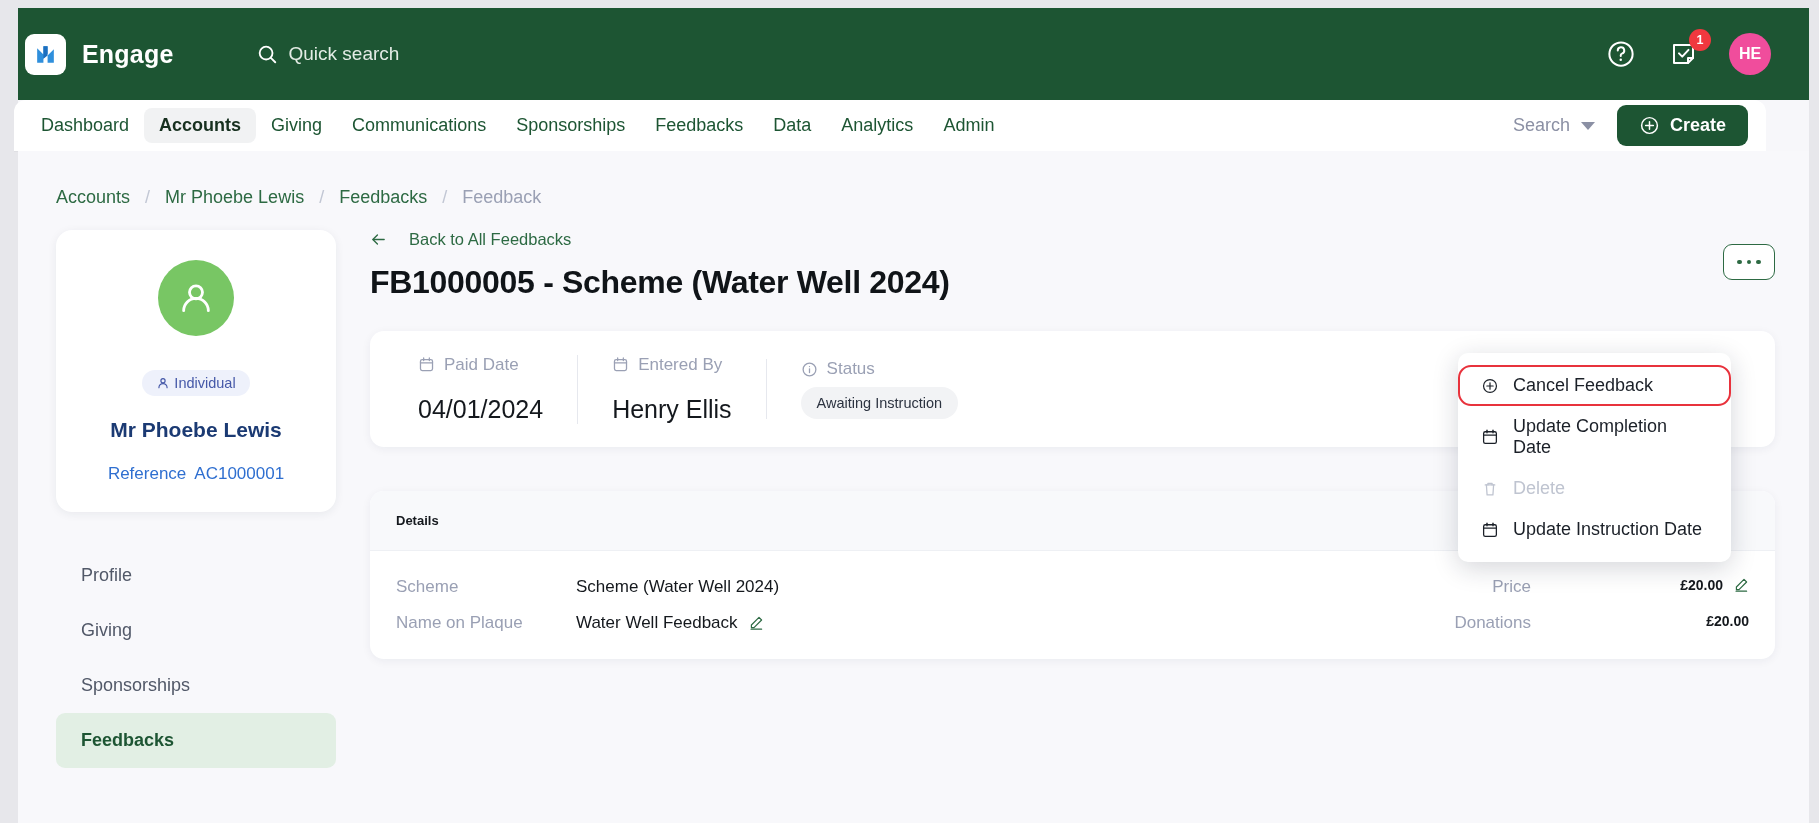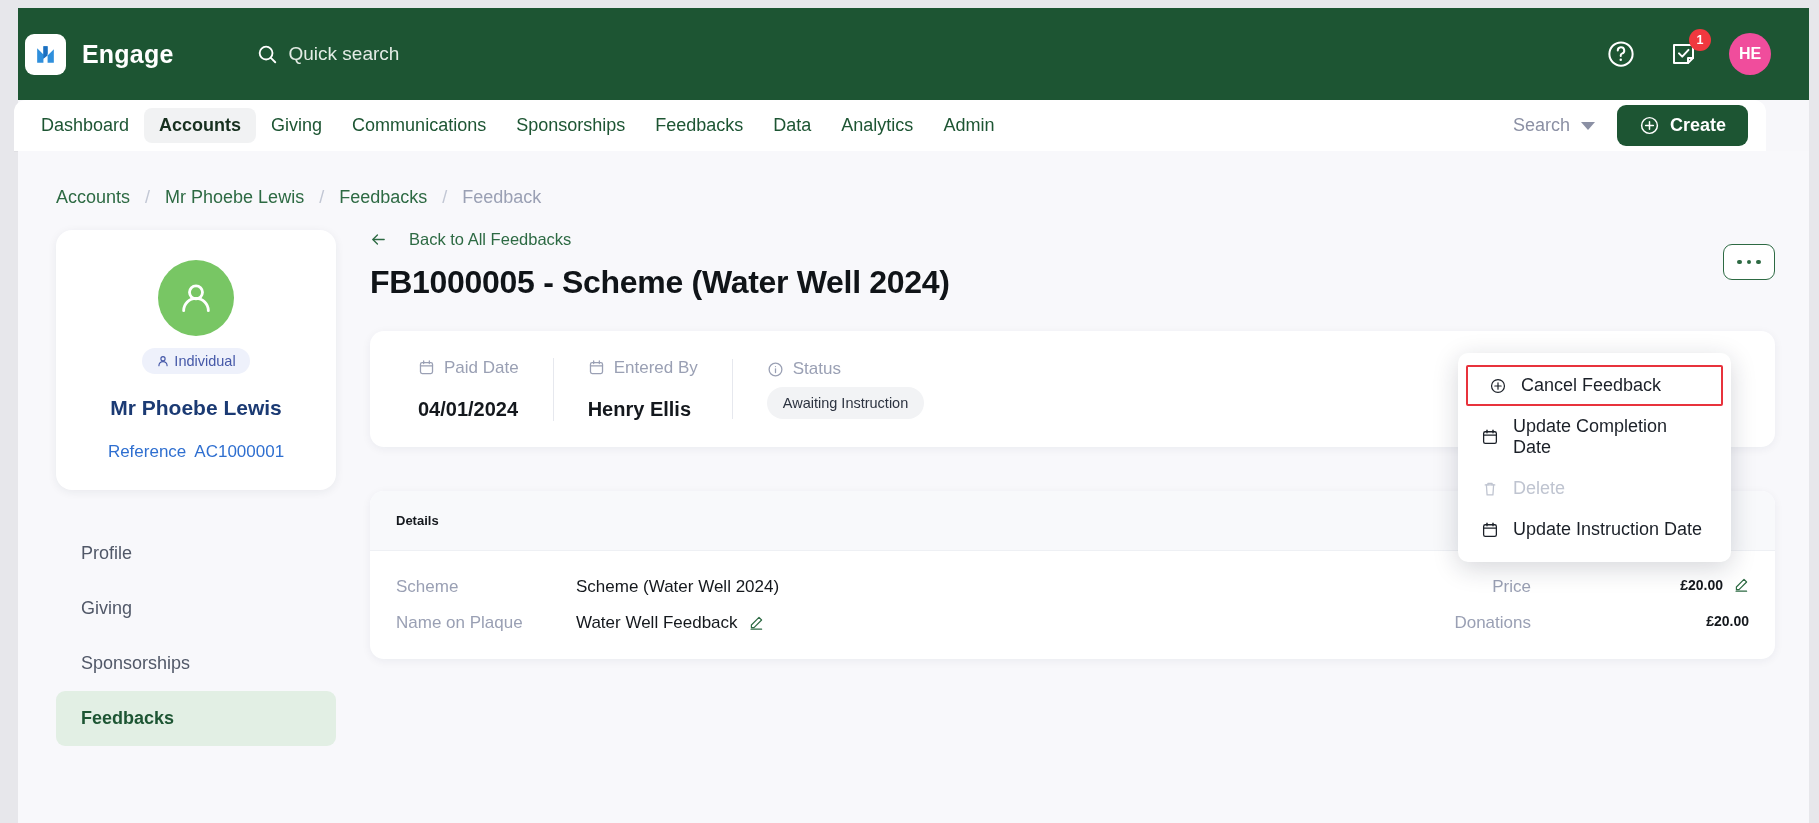--- a/index.html
+++ b/index.html
@@ -97,21 +97,21 @@
     box-shadow:0 2px 10px rgba(23,37,60,.07);
     text-align:center;
   }
   .avatar-big {
     width:76px; height:76px; border-radius:50%; background:#78c664;
     margin:0 auto; display:flex; align-items:center; justify-content:center;
   }
   .chip-individual {
     display:inline-flex; align-items:center; gap:4px;
     background:#eef1fb; color:#4558a8; font-size:14.5px;
-    border-radius:14px; padding:5px 14px; margin-top:12px;
+    border-radius:14px; padding:5px 14px; margin-top:34px;
   }
   .person-name { color:#1b3a73; font-size:21px; font-weight:700; margin-top:22px; }
   .person-ref { color:#2f6fd0; font-size:17px; margin-top:22px; }
   .person-ref .ref-val { margin-left:8px; }
 
   .side-menu { margin-top:36px; }
   .side-item {
     font-size:18px; color:#515868; padding:17px 0 17px 25px; cursor:pointer;
   }
   .side-item.active {
@@ -139,21 +139,21 @@
     background:#ffffff; border-radius:14px; margin-top:30px; height:116px;
     box-shadow:0 2px 10px rgba(23,37,60,.06);
     display:flex; align-items:center; padding:0 48px;
   }
   .info-block { padding-right:34px; }
   .info-block + .info-block { border-left:1px solid #e6e8ee; padding-left:34px; }
   .info-label {
     display:flex; align-items:center; gap:9px;
     color:#9aa0b4; font-size:17px;
   }
-  .info-value { font-size:20px; font-weight:700; color:#14181d; margin-top:20px; }
+  .info-value { font-size:25px; font-weight:400; color:#14181d; margin-top:20px; }
   .status-pill {
     display:inline-block; margin-top:8px; background:#f2f3f5; color:#2c3340;
     font-size:14.5px; border-radius:16px; padding:8px 16px;
   }
 
   .details-card {
     background:#ffffff; border-radius:14px; margin-top:44px;
     box-shadow:0 2px 10px rgba(23,37,60,.06); overflow:hidden;
   }
   .details-head {
@@ -176,21 +176,21 @@
     box-shadow:0 6px 26px rgba(20,30,50,.18);
     padding:12px 0; z-index:40;
   }
   .menu-item {
     display:flex; align-items:center; gap:14px;
     padding:10px 22px; font-size:18px; color:#1b2028; cursor:pointer;
   }
   .menu-item.disabled { color:#bfc4d0; cursor:default; }
   .menu-item.highlight {
     outline:2px solid #e8323c; outline-offset:-2px;
-    margin:0 8px; border-radius:2px;
+    margin:0 0; border-radius:13px;
   }
   .mi-icon { width:19px; height:19px; flex:0 0 19px; display:flex; align-items:center; justify-content:center; }
 
   svg { display:block; }
 </style>
 </head>
 <body>
 
 <div class="viewport">
 

